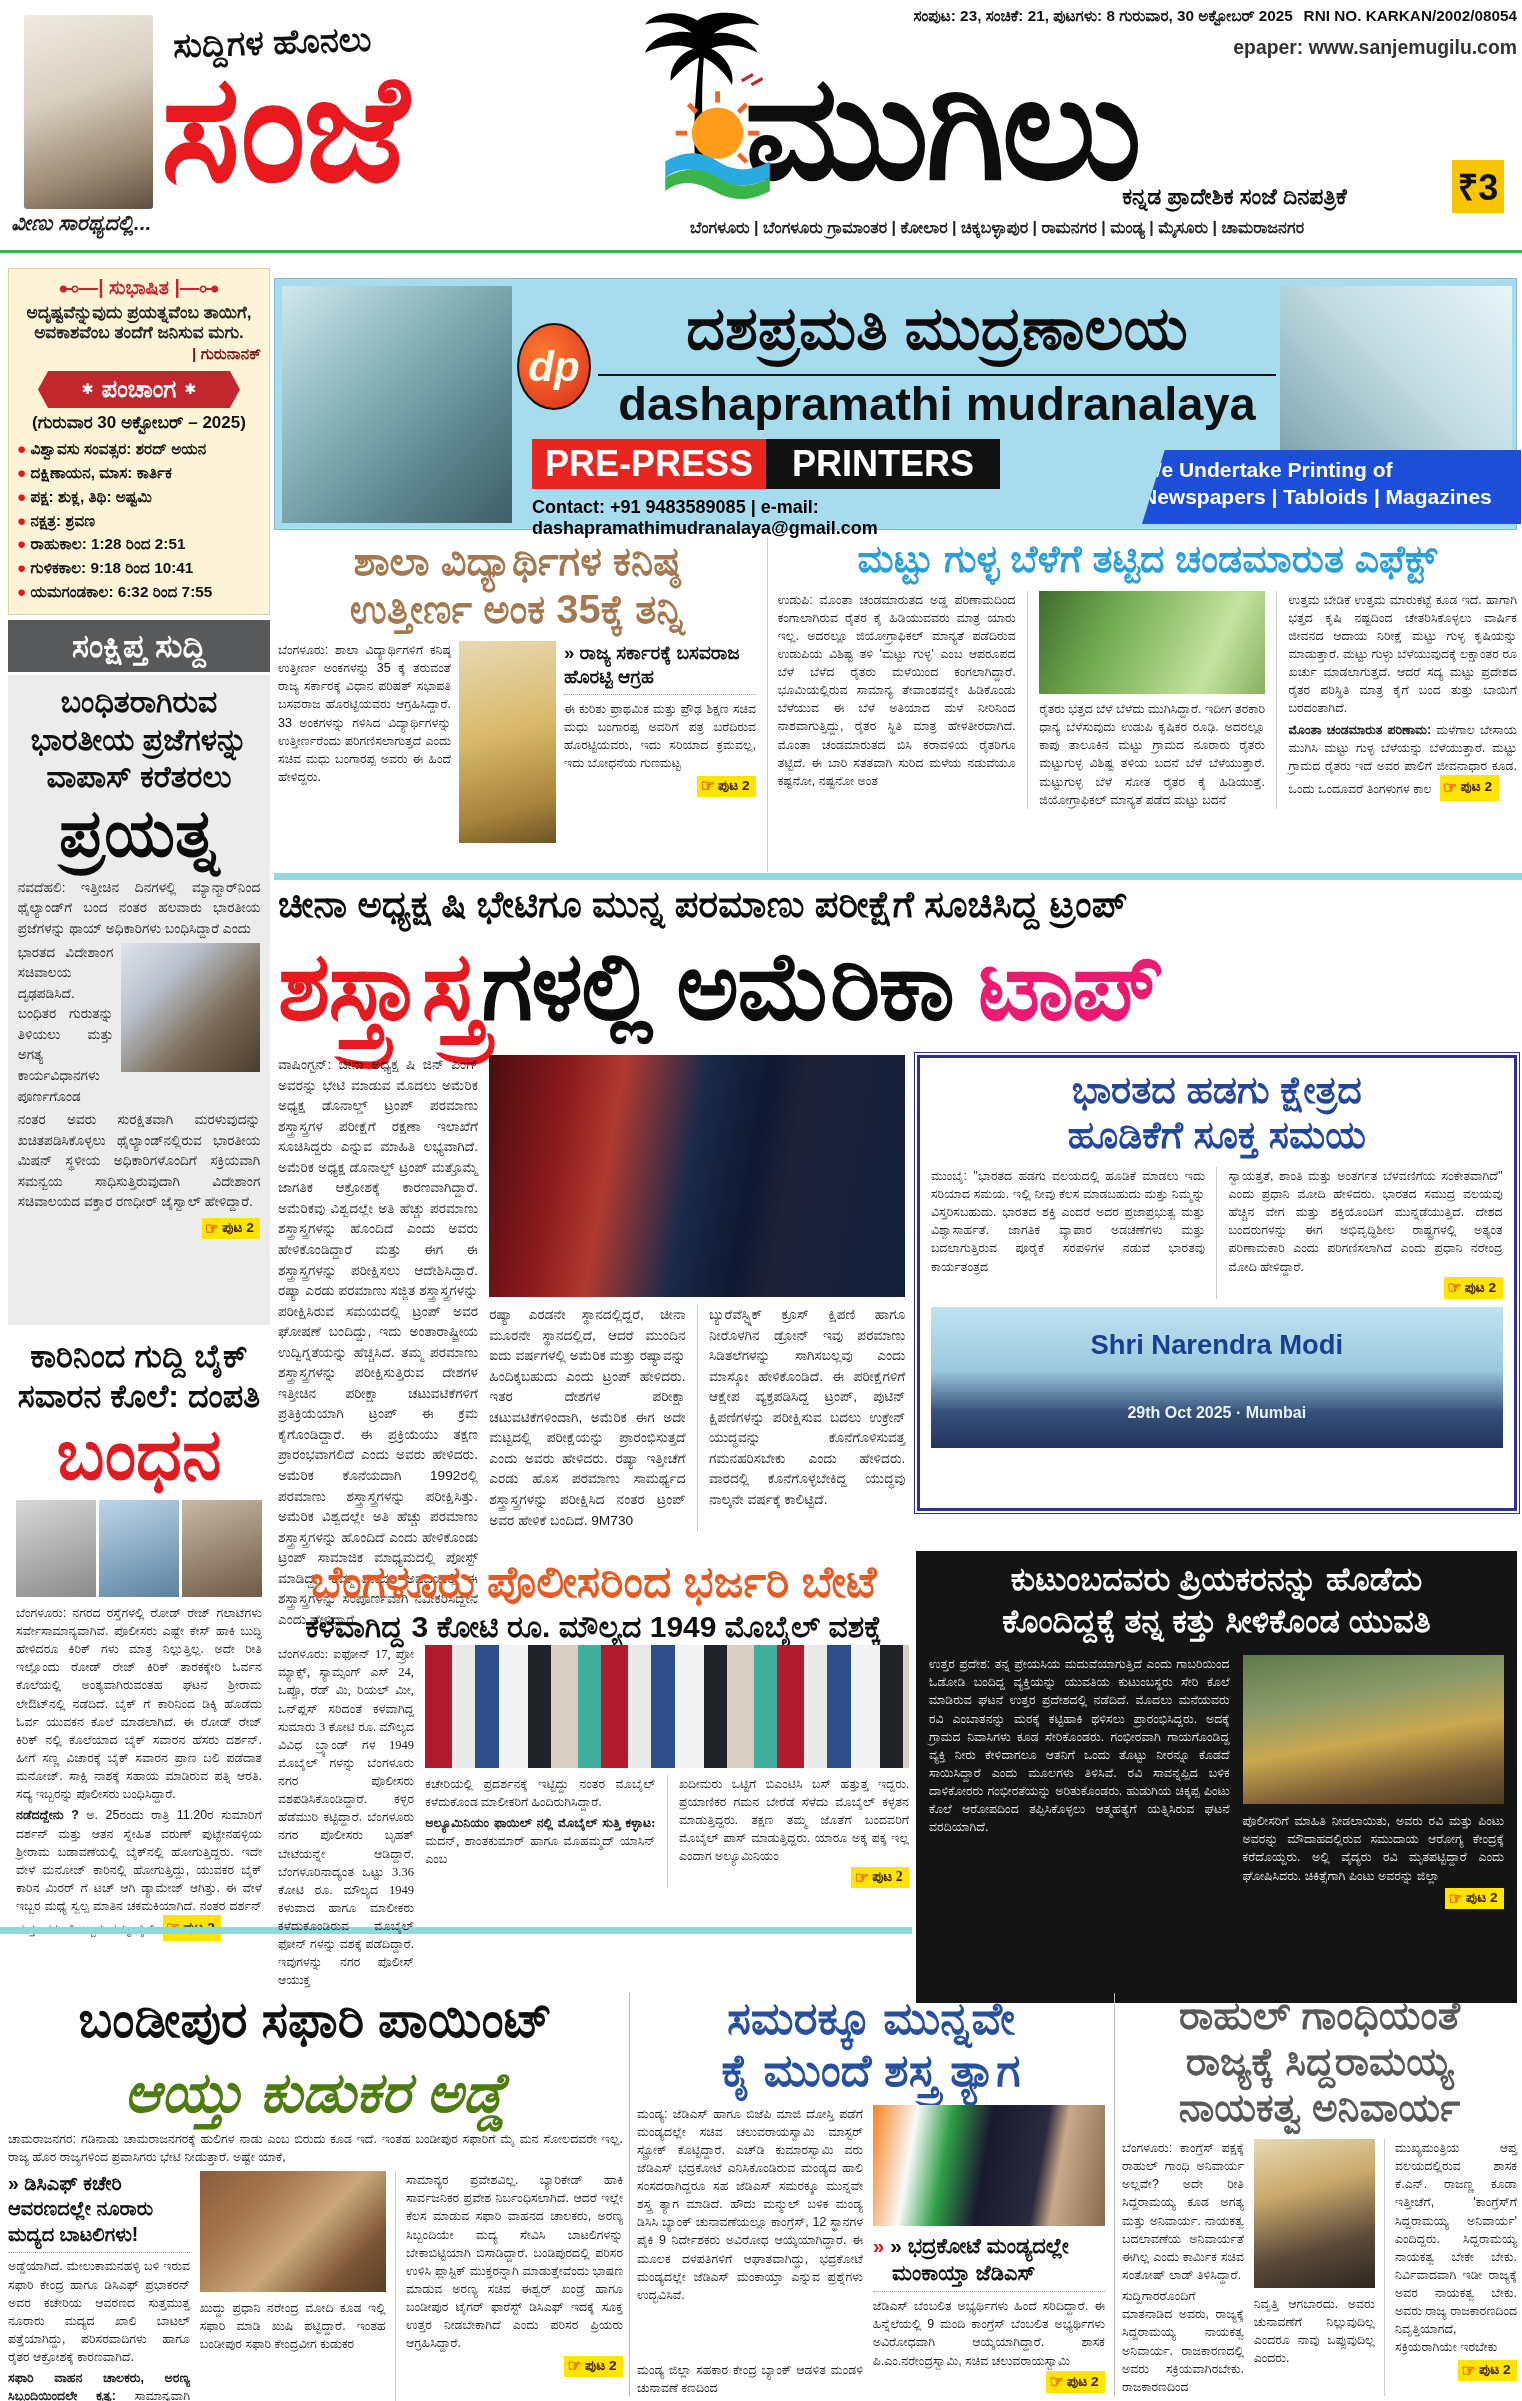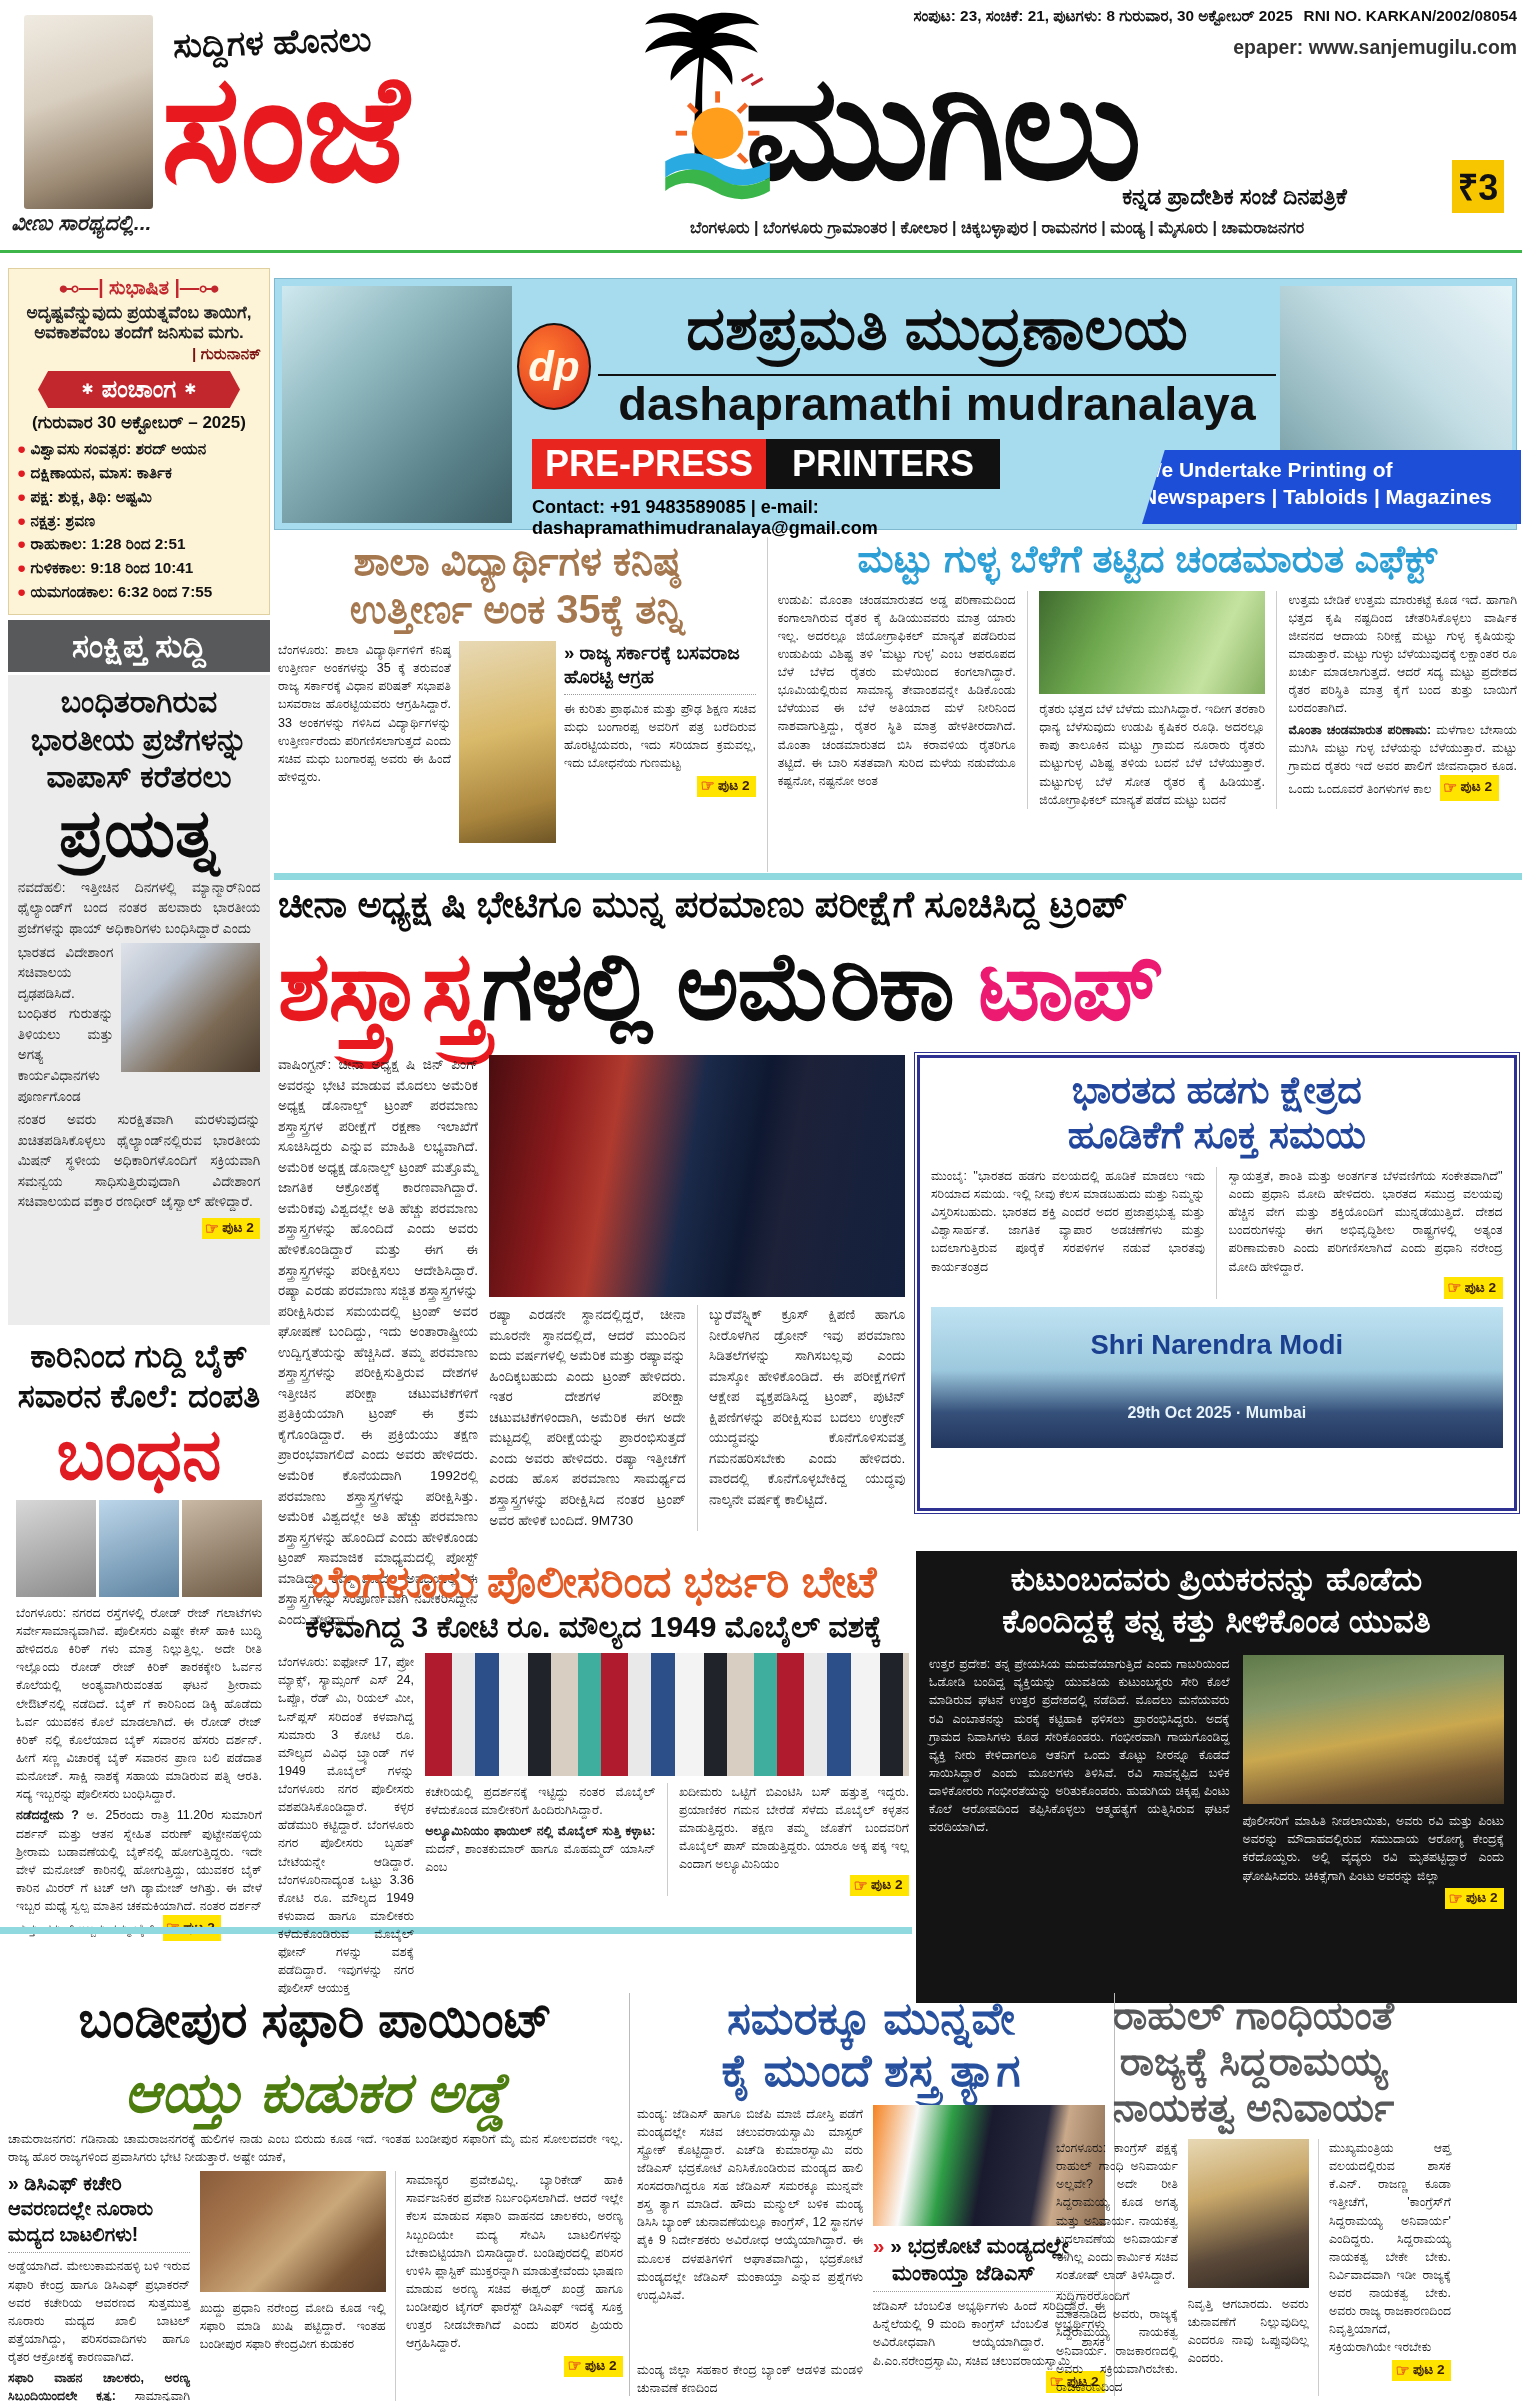--- a/index.html
+++ b/index.html
@@ -224,21 +224,21 @@
           <div style="position:absolute;left:0;top:22.6px;width:100%;text-align:center;font-size:27.4px;font-weight:bold;color:#1b3f8f;">Shri Narendra Modi</div>
           <div style="position:absolute;left:0;top:97px;width:100%;text-align:center;font-size:16px;font-weight:bold;color:#e8f4fb;">29th Oct 2025 · Mumbai</div>
         </div>
       </div>
     </div>
   </div>
 
   <div class="abs" style="left:278px;top:1557px;width:631px;height:367px;">
     <div class="ctr" style="font-size:44px;font-weight:bold;color:#e45b25;line-height:1.15;">ಬೆಂಗಳೂರು ಪೊಲೀಸರಿಂದ ಭರ್ಜರಿ ಬೇಟೆ</div>
     <div class="ctr" style="font-size:30px;font-weight:bold;color:#111;line-height:1.2;margin-top:1.6px;">ಕಳವಾಗಿದ್ದ 3 ಕೋಟಿ ರೂ. ಮೌಲ್ಯದ 1949 ಮೊಬೈಲ್ ವಶಕ್ಕೆ</div>
-    <div style="display:flex;gap:11.3px;margin-top:8px;">
+    <div style="display:flex;gap:11.3px;margin-top:0;font-family:Liberation Serif, serif;">
       <p class="bts" style="width:136px;">ಬೆಂಗಳೂರು: ಐಫೋನ್ 17, ಪ್ರೋ ಮ್ಯಾಕ್ಸ್, ಸ್ಯಾಮ್ಸಂಗ್ ಎಸ್ 24, ಒಪ್ಪೊ, ರೆಡ್ ಮಿ, ರಿಯಲ್ ಮೀ, ಒನ್‌ಪ್ಲಸ್ ಸರಿದಂತೆ ಕಳವಾಗಿದ್ದ ಸುಮಾರು 3 ಕೋಟಿ ರೂ. ಮೌಲ್ಯದ ವಿವಿಧ ಬ್ರ್ಯಾಂಡ್ ಗಳ 1949 ಮೊಬೈಲ್ ಗಳನ್ನು ಬೆಂಗಳೂರು ನಗರ ಪೊಲೀಸರು ವಶಪಡಿಸಿಕೊಂಡಿದ್ದಾರೆ. ಕಳ್ಳರ ಹೆಡೆಮುರಿ ಕಟ್ಟಿದ್ದಾರೆ. ಬೆಂಗಳೂರು ನಗರ ಪೊಲೀಸರು ಬೃಹತ್ ಬೇಟೆಯನ್ನೇ ಆಡಿದ್ದಾರೆ. ಬೆಂಗಳೂರಿನಾದ್ಯಂತ ಒಟ್ಟು 3.36 ಕೋಟಿ ರೂ. ಮೌಲ್ಯದ 1949 ಕಳುವಾದ ಹಾಗೂ ಮಾಲೀಕರು ಕಳೆದುಕೊಂಡಿರುವ ಮೊಬೈಲ್ ಫೋನ್ ಗಳನ್ನು ವಶಕ್ಕೆ ಪಡೆದಿದ್ದಾರೆ. ಇವುಗಳನ್ನು ನಗರ ಪೊಲೀಸ್ ಆಯುಕ್ತ</p>
       <div style="flex:1;">
         <div class="photo" style="width:100%;height:123px;background:repeating-linear-gradient(90deg,#b01c2e 0 27.4px,#e9e9e9 27.4px 50px,#2c4f8a 50px 74px,#f3f3f3 74px 103px,#20242a 103px 126px,#d8cfc2 126px 153px,#3fae9e 153px 176px);"></div>
         <div style="display:flex;gap:11.3px;margin-top:6.5px;">
           <div style="flex:1;">
             <p class="bts">ಕಚೇರಿಯಲ್ಲಿ ಪ್ರದರ್ಶನಕ್ಕೆ ಇಟ್ಟಿದ್ದು ನಂತರ ಮೊಬೈಲ್ ಕಳೆದುಕೊಂಡ ಮಾಲೀಕರಿಗೆ ಹಿಂದಿರುಗಿಸಿದ್ದಾರೆ.</p>
             <p class="bts" style="margin-top:3.2px;">
               <b>ಅಲ್ಯೂಮಿನಿಯಂ ಫಾಯಿಲ್ ನಲ್ಲಿ ಮೊಬೈಲ್ ಸುತ್ತಿ ಕಳ್ಳಾಟ:</b>
               <span>ಮದನ್, ಶಾಂತಕುಮಾರ್ ಹಾಗೂ ಮೊಹಮ್ಮದ್ ಯಾಸಿನ್ ಎಂಬ</span>
             </p>
@@ -322,21 +322,21 @@
             <span class="hand">☞</span>
             <span>ಪುಟ 2</span>
           </span>
       </div>
     </div>
     <p class="bts" style="width:226px;margin-top:-32px;">ಮಂಡ್ಯ ಜಿಲ್ಲಾ ಸಹಕಾರ ಕೇಂದ್ರ ಬ್ಯಾಂಕ್ ಆಡಳಿತ ಮಂಡಳಿ ಚುನಾವಣೆ ಕಣದಿಂದ</p>
   </div>
 
   <div class="abs" style="left:1114px;top:1993px;width:0.8px;height:403px;background:#bbb;"></div>
 
-  <div class="abs" style="left:1056px;top:1993px;width:395px;height:403px;">
+  <div class="abs" style="left:1122px;top:1993px;width:395px;height:403px;">
     <div class="ctr" style="font-size:39px;font-weight:bold;color:#58595b;line-height:1.18;">
       <div>ರಾಹುಲ್ ಗಾಂಧಿಯಂತೆ</div>
       <div>ರಾಜ್ಯಕ್ಕೆ ಸಿದ್ದರಾಮಯ್ಯ</div>
       <div>ನಾಯಕತ್ವ ಅನಿವಾರ್ಯ</div>
     </div>
     <div style="display:flex;gap:9.7px;margin-top:8px;">
       <div style="flex:1;">
         <p class="bts">ಬೆಂಗಳೂರು: ಕಾಂಗ್ರೆಸ್ ಪಕ್ಷಕ್ಕೆ ರಾಹುಲ್ ಗಾಂಧಿ ಅನಿವಾರ್ಯ ಅಲ್ಲವೇ? ಅದೇ ರೀತಿ ಸಿದ್ದರಾಮಯ್ಯ ಕೂಡ ಅಗತ್ಯ ಮತ್ತು ಅನಿವಾರ್ಯ. ನಾಯಕತ್ವ ಬದಲಾವಣೆಯ ಅನಿವಾರ್ಯತೆ ಈಗಿಲ್ಲ ಎಂದು ಕಾರ್ಮಿಕ ಸಚಿವ ಸಂತೋಷ್ ಲಾಡ್ ತಿಳಿಸಿದ್ದಾರೆ.</p>
         <p class="bts" style="margin-top:3.2px;">ಸುದ್ದಿಗಾರರೊಂದಿಗೆ ಮಾತನಾಡಿದ ಅವರು, ರಾಜ್ಯಕ್ಕೆ ಸಿದ್ದರಾಮಯ್ಯ ನಾಯಕತ್ವ ಅನಿವಾರ್ಯ. ರಾಜಕಾರಣದಲ್ಲಿ ಅವರು ಸಕ್ರಿಯವಾಗಿರಬೇಕು. ರಾಜಕಾರಣದಿಂದ</p>
       </div>

